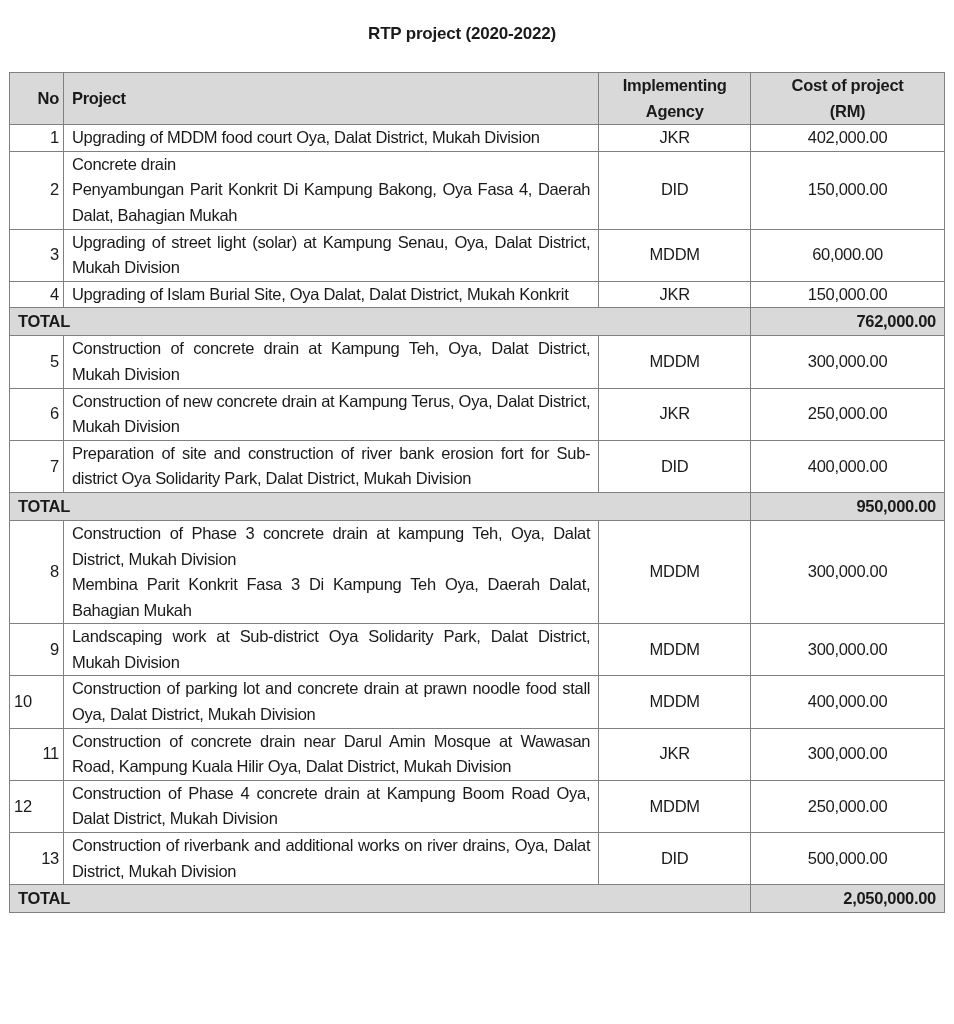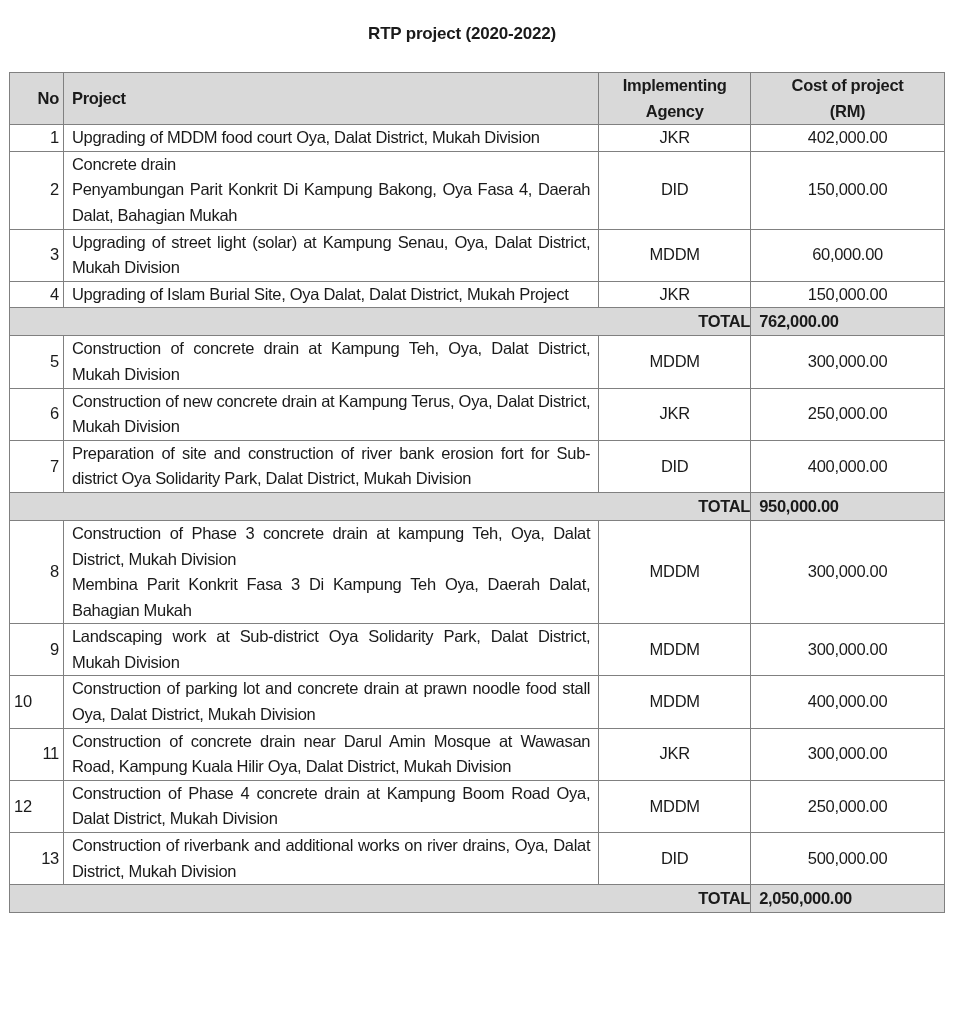--- a/index.html
+++ b/index.html
@@ -11,22 +11,22 @@
   .c-no { width: 54px; box-sizing: border-box; text-align: center; padding: 0 4px; }
   .c-proj { width: 536px; box-sizing: border-box; text-align: justify; }
   .c-agency { width: 152px; box-sizing: border-box; text-align: center; }
   .c-cost { width: 194px; box-sizing: border-box; text-align: center; }
   th.c-no { text-align: right; }
   th.c-proj { text-align: left; margin-top: 8px; }
   .num { text-align: right; }
   .proj-line { display: block; }
   .proj-line.justify { text-align: justify; text-align-last: left; }
   tr.total td { background: #d9d9d9; font-weight: bold; height: 27px; }
-  tr.total td.total-label { text-align: right; padding-right: 0; }
-  tr.total td.total-value { text-align: left; }
+  tr.total td.total-label { text-align: left; padding-right: 0; }
+  tr.total td.total-value { text-align: right; }
   tbody tr.row td { padding-top: 0; padding-bottom: 0; }
 </style>
 </head>
 <body>
 
 <div class="title">RTP project (2020-2022)</div>
 
 <table>
   <thead>
     <tr>
@@ -64,21 +64,21 @@
         <td class="c-no num" style="text-align: right;">3</td>
         <td class="c-proj">
           <span class="proj-line justify">Upgrading of street light (solar) at Kampung Senau, Oya, Dalat District, Mukah Division</span>
         </td>
         <td class="c-agency">MDDM</td>
         <td class="c-cost">60,000.00</td>
       </tr>
       <tr class="row">
         <td class="c-no num" style="text-align: right;">4</td>
         <td class="c-proj">
-          <span class="proj-line justify">Upgrading of Islam Burial Site, Oya Dalat, Dalat District, Mukah Project</span>
+          <span class="proj-line justify">Upgrading of Islam Burial Site, Oya Dalat, Dalat District, Mukah Konkrit</span>
         </td>
         <td class="c-agency">JKR</td>
         <td class="c-cost">150,000.00</td>
       </tr>
       <tr class="total">
         <td colspan="3" class="total-label">TOTAL</td>
         <td class="total-value">762,000.00</td>
       </tr>
       <tr class="row">
         <td class="c-no num" style="text-align: right;">5</td>

